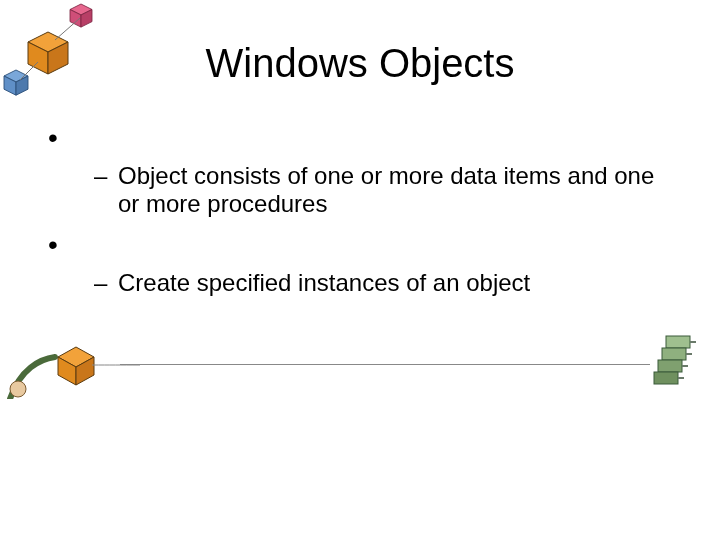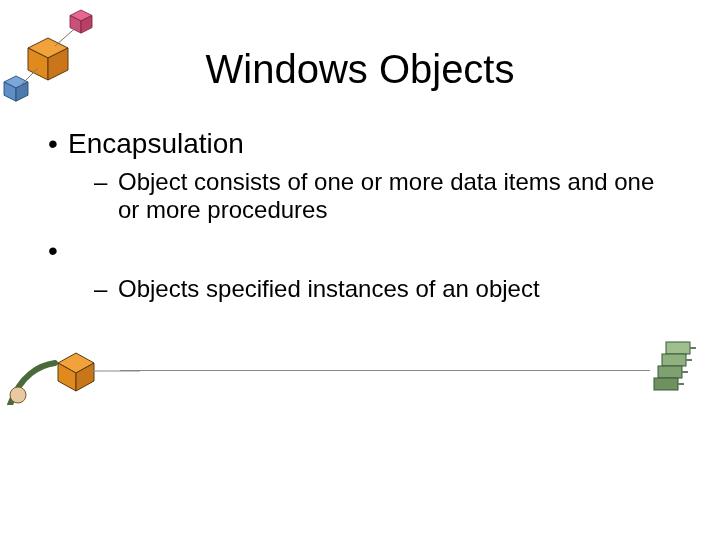--- a/index.html
+++ b/index.html
@@ -10,21 +10,20 @@
     font-family: Arial, Helvetica, sans-serif;
     background: #ffffff;
     color: #000;
     position: relative;
     overflow: hidden;
   }
   .slide {
     width: 720px;
     height: 399px;
     position: relative;
-    margin-top: 6px;
   }
   .title {
     position: absolute;
     top: 14px;
     left: 0;
     width: 720px;
     text-align: center;
     font-size: 40px;
     font-weight: 400;
   }
@@ -117,33 +116,32 @@
       <line x1="55" y1="40" x2="80" y2="18" stroke="#777" stroke-width="1"></line>
       <line x1="38" y1="62" x2="20" y2="80" stroke="#777" stroke-width="1"></line>
     </svg>
   </div>
 
   <h1 class="title">Windows Objects</h1>
 
   <div class="body-content">
     <div class="b1">
       <span class="dot">•</span>
-      <span>Encapsulation</span>
     </div>
     <div class="b2">
       <span class="dash">–</span>
       <span>Object consists of one or more data items and one or more procedures</span>
     </div>
 
     <div class="b1">
       <span class="dot">•</span>
     </div>
     <div class="b2">
       <span class="dash">–</span>
-      <span>Objects specified instances of an object</span>
+      <span>Create specified instances of an object</span>
     </div>
   </div>
 
   <div class="hline"></div>
 
   <div class="deco-bl">
     <svg viewBox="0 0 160 70" width="160" height="70">
 
       <path d="M10,70 C20,40 40,30 55,28" stroke="#4a6a3a" stroke-width="6" fill="none" stroke-linecap="round"></path>
       <circle cx="18" cy="60" r="8" fill="#e8c9a0" stroke="#7a5a30"></circle>

